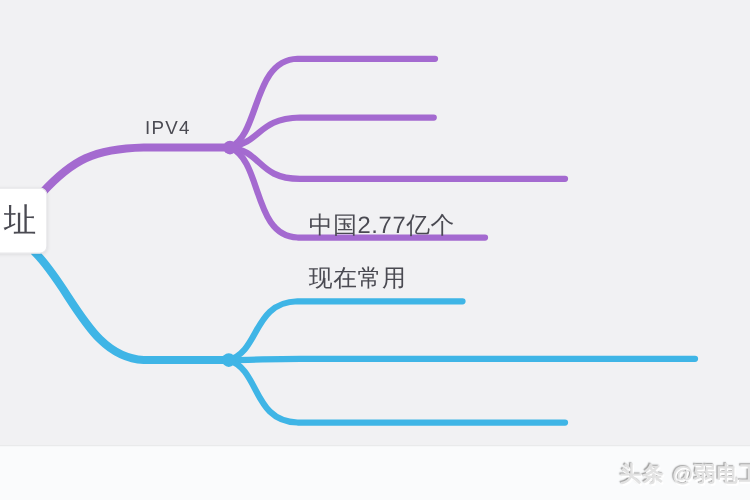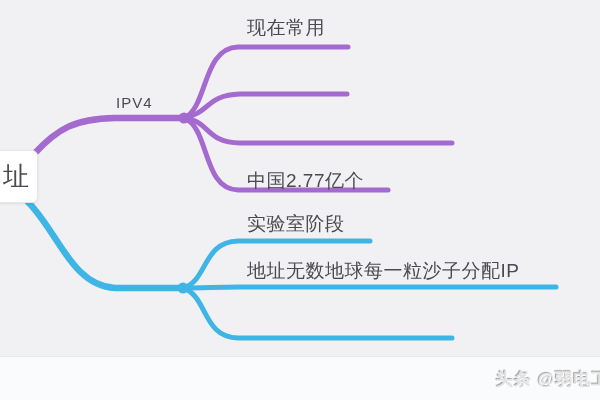--- a/index.html
+++ b/index.html
@@ -92,22 +92,20 @@
     <path d="M 183 288 C 205 288, 215 287, 240 287 L 556 287" stroke-width="5" stroke="#3fb5e6"></path>
     <path d="M 183 288 C 208 296, 202 337, 238 338 L 452 338" stroke-width="5" stroke="#3fb5e6"></path>
     <circle cx="183" cy="288" r="5.5" stroke="none" fill="#3fb5e6"></circle>
   </svg>
 
   <div class="root-node">
     <span class="root-text">址</span>
   </div>
 
   <div class="branch-title" style="left:116px; top:92px;">IPV4</div>
-  <div class="node-label" style="left:247px; top:17px;">现在常用</div>
   <div class="node-label" style="left:247px; top:170px;">中国2.77亿个</div>
 
-  <div class="node-label" style="left:247px; top:213px;">实验室阶段</div>
-  <div class="node-label" style="left:247px; top:260px;">地址无数地球每一粒沙子分配IP</div>
+  <div class="node-label" style="left:247px; top:213px;">现在常用</div>
 
   <div class="footer-band"></div>
   <div class="watermark">头条 @弱电工</div>
 
 </div>
 
 </body></html>

